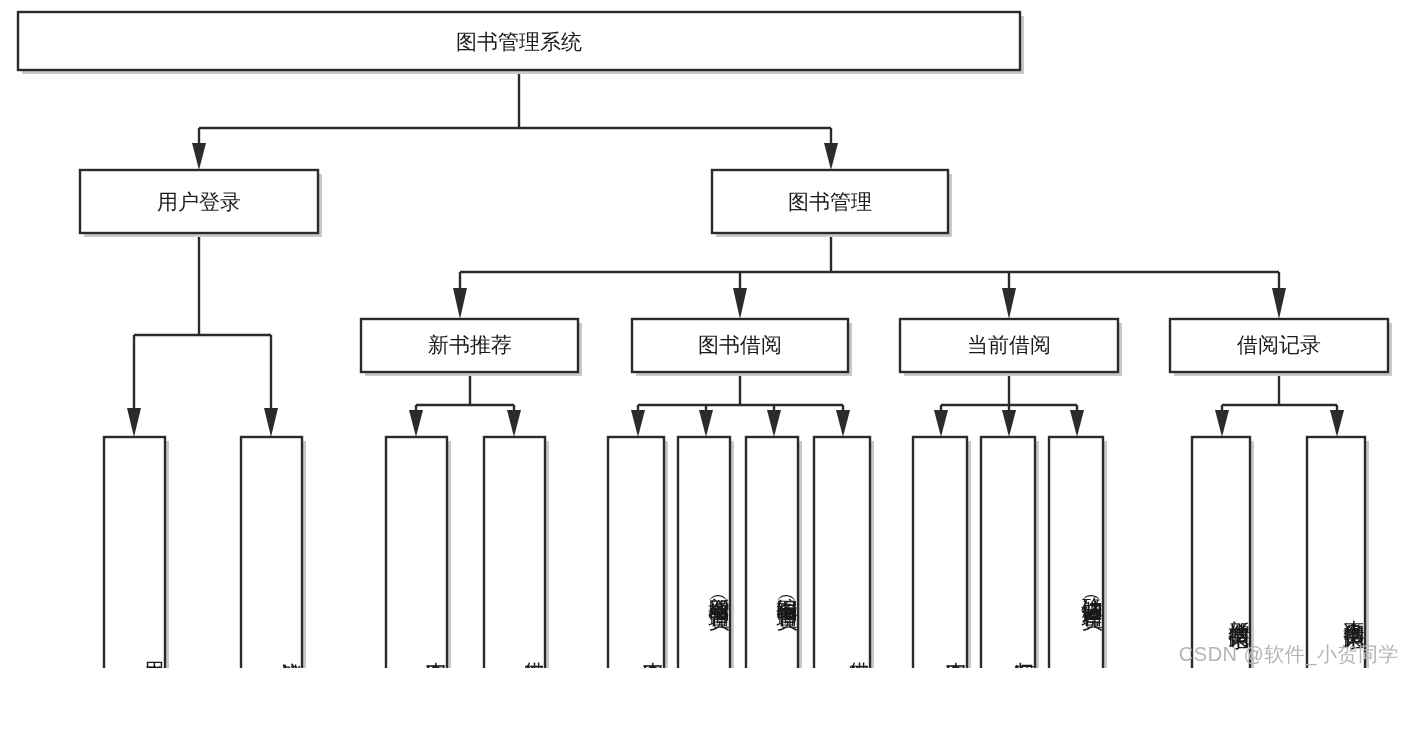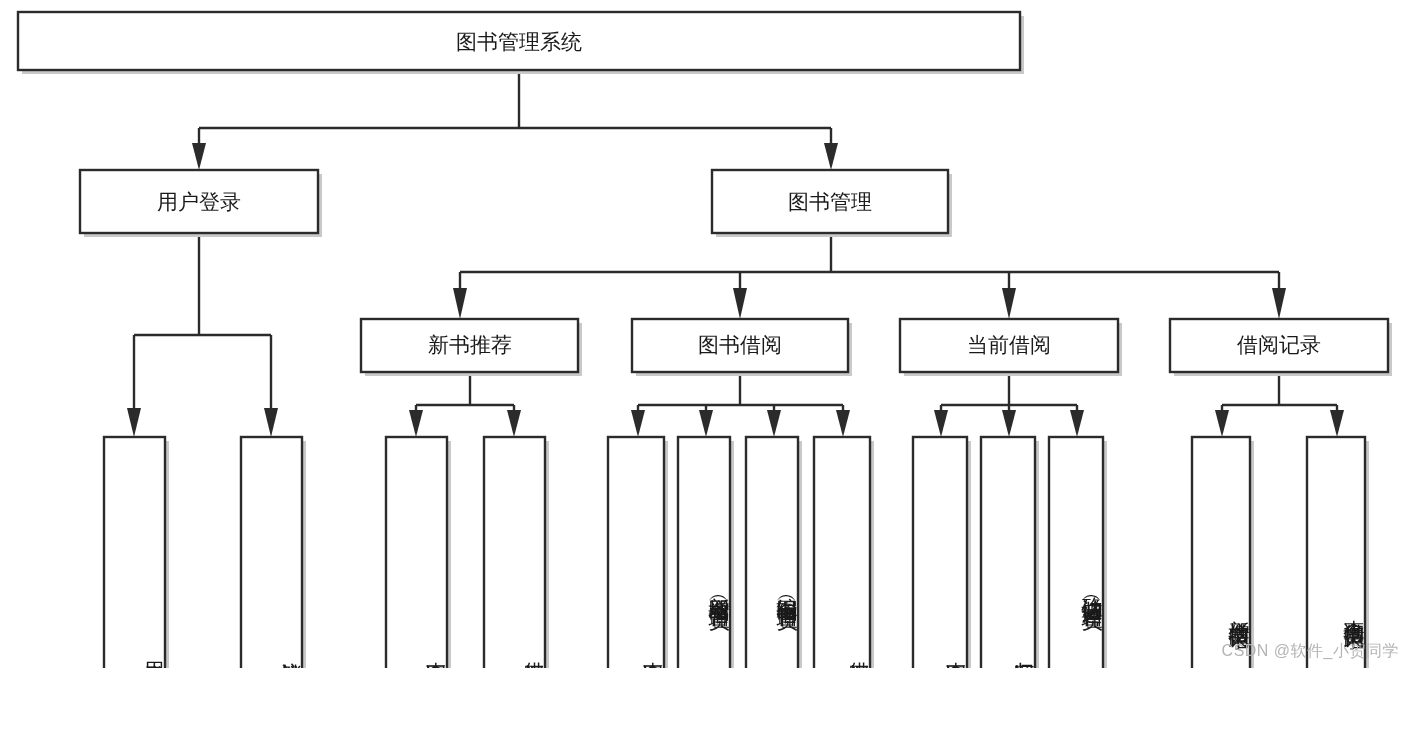--- a/index.html
+++ b/index.html
@@ -59,23 +59,23 @@
     line-height: 1;
     display: flex;
     align-items: flex-start;
     justify-content: center;
     white-space: nowrap;
     pointer-events: none;
   }
   .watermark {
     position: absolute;
     right: 6px;
-    bottom: 6px;
-    font-family: "Liberation Sans", "DejaVu Sans", sans-serif;
-    font-size: 16px;
+    bottom: 0;
+    font-family: "Liberation Sans", "DejaVu Sans", sans-serif;
+    font-size: 20px;
     color: #b4b4b4;
     letter-spacing: 0.5px;
     white-space: nowrap;
     text-align: right;
   }
 </style>
 </head>
 <body>
 
 <div id="diagram-root">

